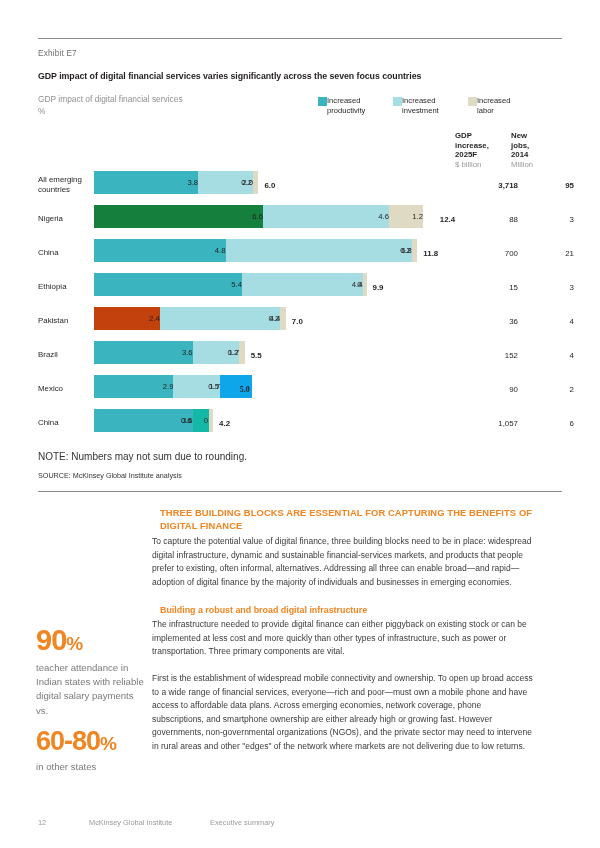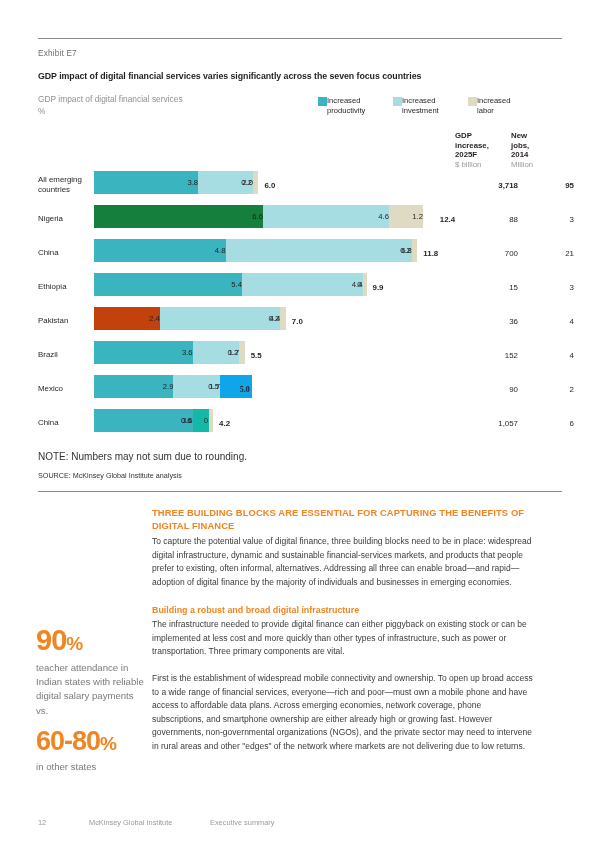--- a/index.html
+++ b/index.html
@@ -191,21 +191,21 @@
     position: absolute;
     left: 152px; top: 507px;
     width: 381px;
   }
   .h-orange {
     color: #f08521;
     font-weight: bold;
     font-size: 9.4px;
     line-height: 12.6px;
     letter-spacing: .1px;
-    margin: 0 0 3px 0;
+    margin: 0 0 3px 8px;
   }
   .h-orange.sub {
     font-size: 8.9px;
     letter-spacing: 0;
     margin-top: 14px;
     margin-bottom: 2px;
   }
   .p {
     font-size: 8.5px;
     line-height: 13.6px;

